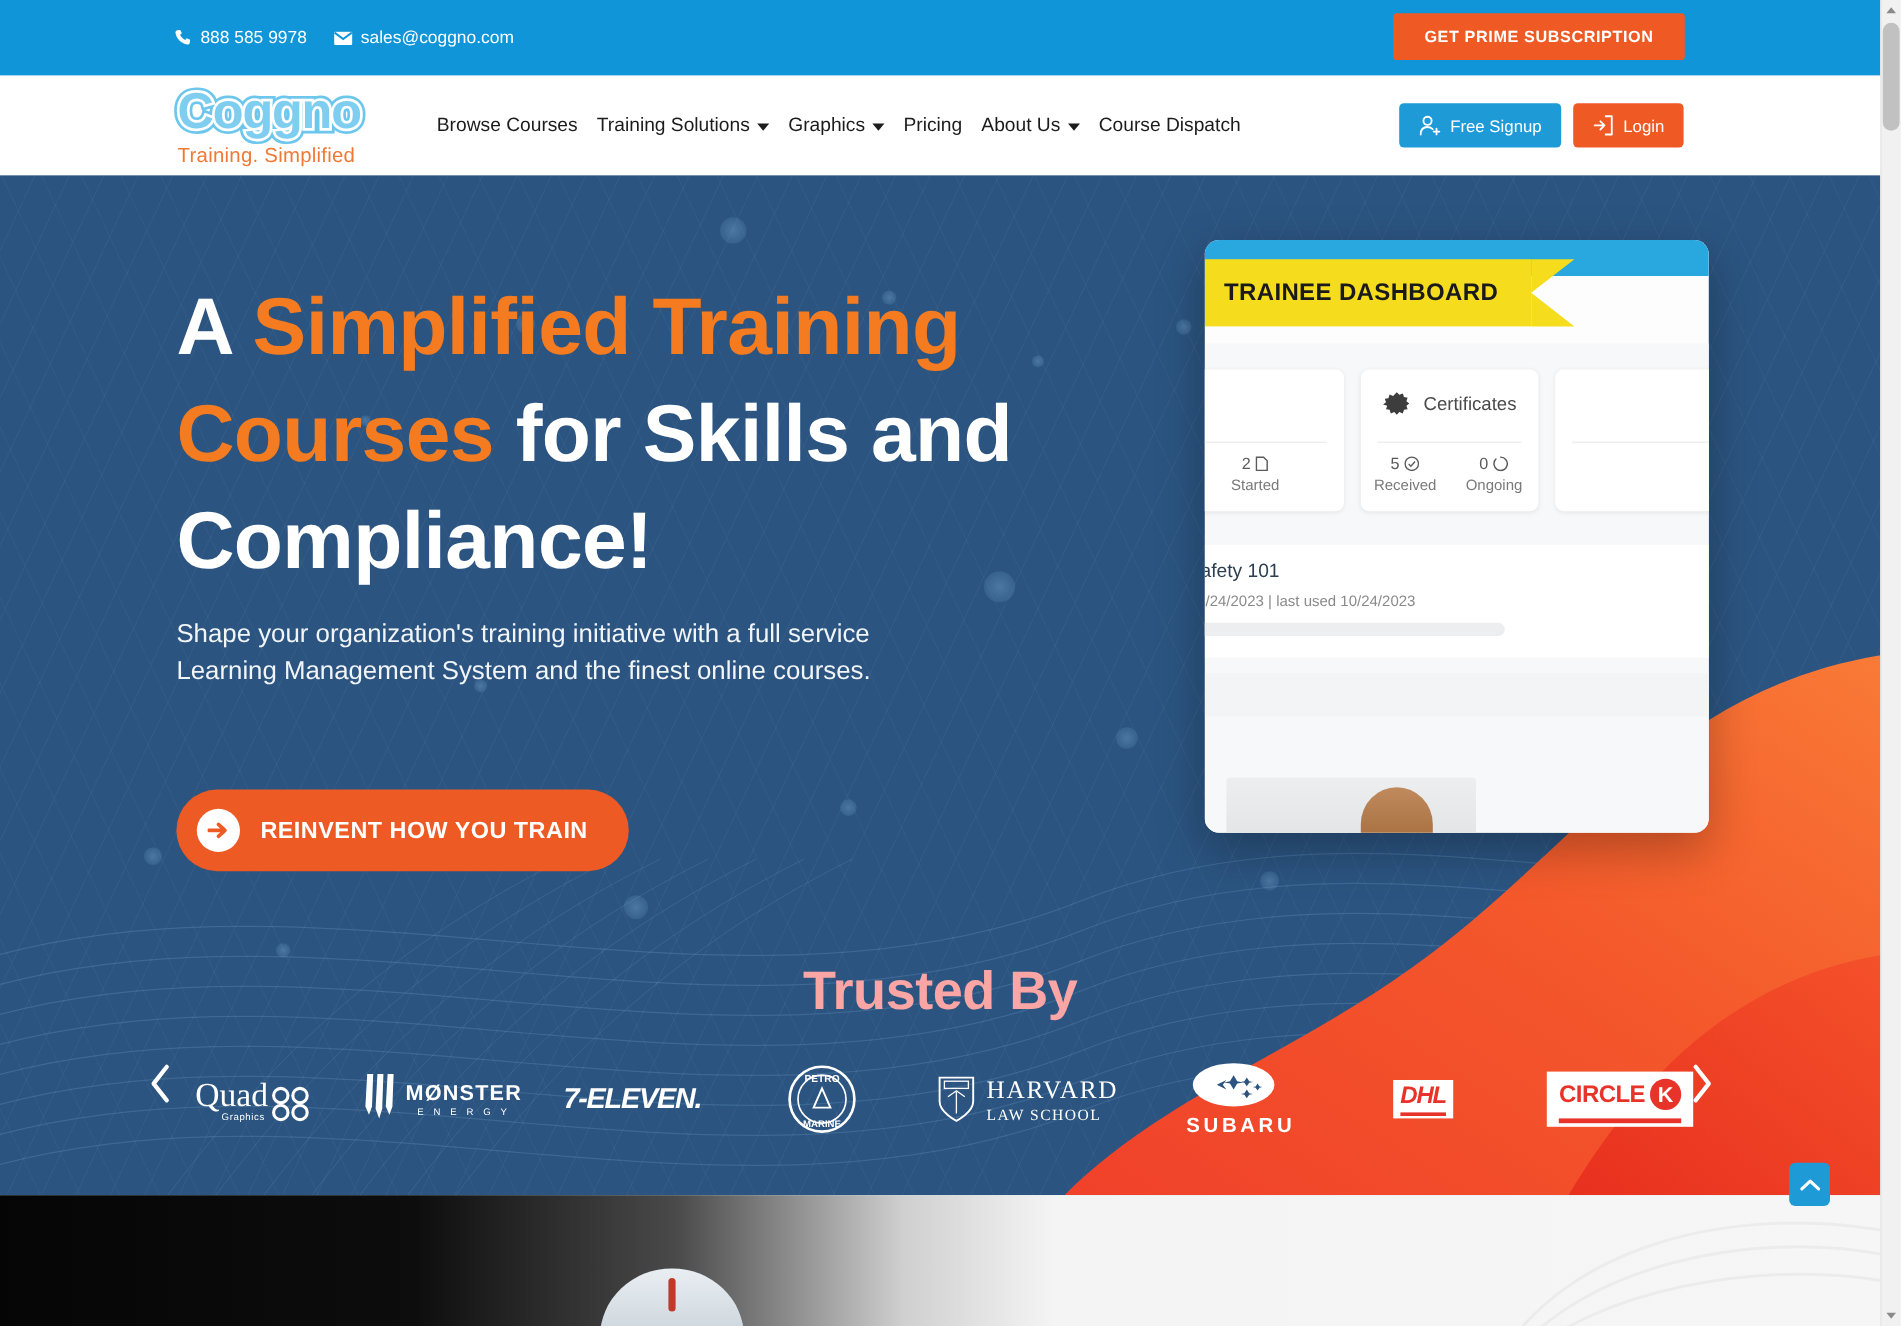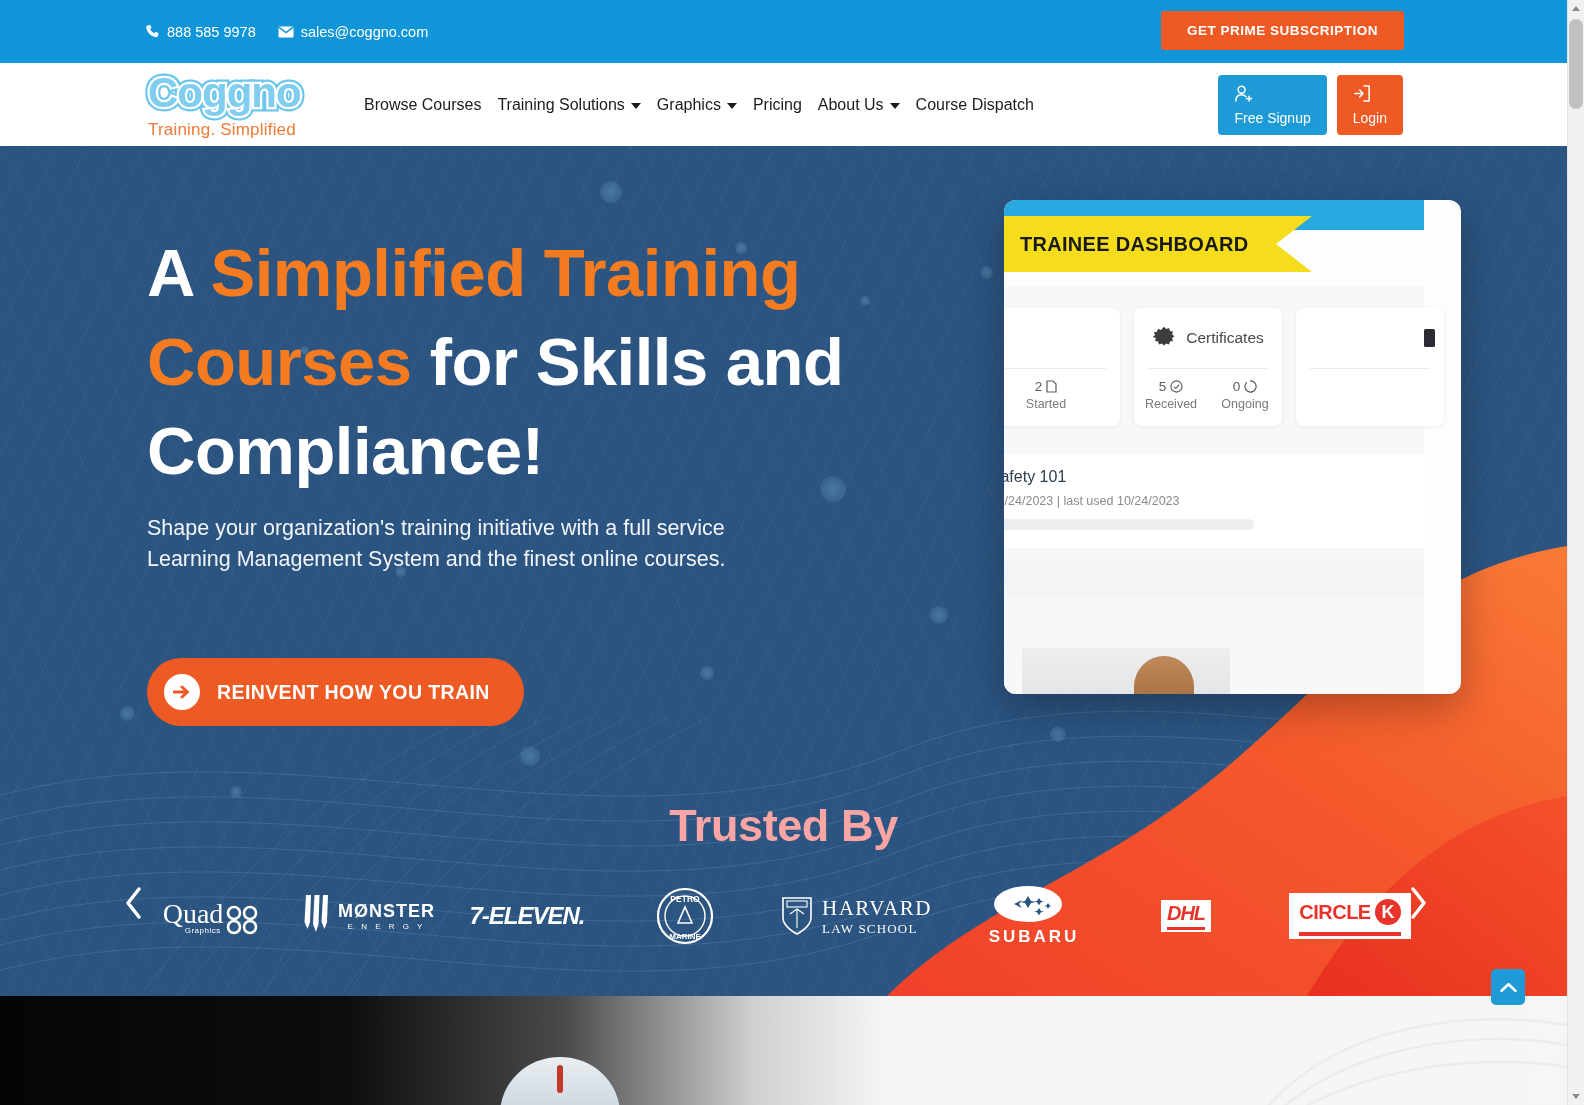--- a/index.html
+++ b/index.html
@@ -80,25 +80,24 @@
     font-size: 16px; color: #1c1c1c; cursor: pointer;
     display: flex; align-items: center; gap: 6px; white-space: nowrap;
   }
   .caret {
     width: 0; height: 0; border-left: 5px solid transparent;
     border-right: 5px solid transparent; border-top: 6px solid #1c1c1c;
     display: inline-block; margin-top: 3px;
   }
   .nav-actions { position: absolute; right: 164px; display: flex; gap: 10px; align-items: center; }
   .btn-signup, .btn-login {
-    display: flex; gap: 7px;
+    display: flex; align-items: center; gap: 7px;
     color: #fff; font-size: 14px; border: none; border-radius: 4px;
     padding: 9px 16px; cursor: pointer;
     font-family: "Liberation Sans", sans-serif;
-    flex-direction: column;
   }
   .btn-signup { background: #1e9bd7; }
   .btn-login { background: #ef5a24; }
 
   
   .hero {
     position: absolute; top: 146px; left: 0; width: 1567px; height: 850px;
     background: #2b5480; overflow: hidden;
   }
   .hero-bg-grad {
@@ -146,21 +145,21 @@
   }
   .cta-circle {
     width: 36px; height: 36px; border-radius: 50%; background: #fff;
     display: flex; align-items: center; justify-content: center; flex: 0 0 36px;
   }
   .cta-label { color: #fff; font-size: 19.5px; font-weight: bold; letter-spacing: .4px; }
 
   
   .dash {
     position: absolute; left: 1004px; top: 54px;
-    width: 457px; height: 494px;
+    width: 420px; height: 494px;
     background: #fdfdfd; border-radius: 12px;
     box-shadow: 0 14px 40px rgba(0,0,0,.28);
     overflow: hidden;
   }
   .dash-topstrip { position: absolute; top: 0; left: 0; width: 420px; height: 30px; background: #29a8e0; }
   .dash-ribbon {
     position: absolute; top: 16px; left: 0; height: 56px; width: 272px;
     background: #f5dd1e; display: flex; align-items: center;
   }
   .dash-ribbon::after {

